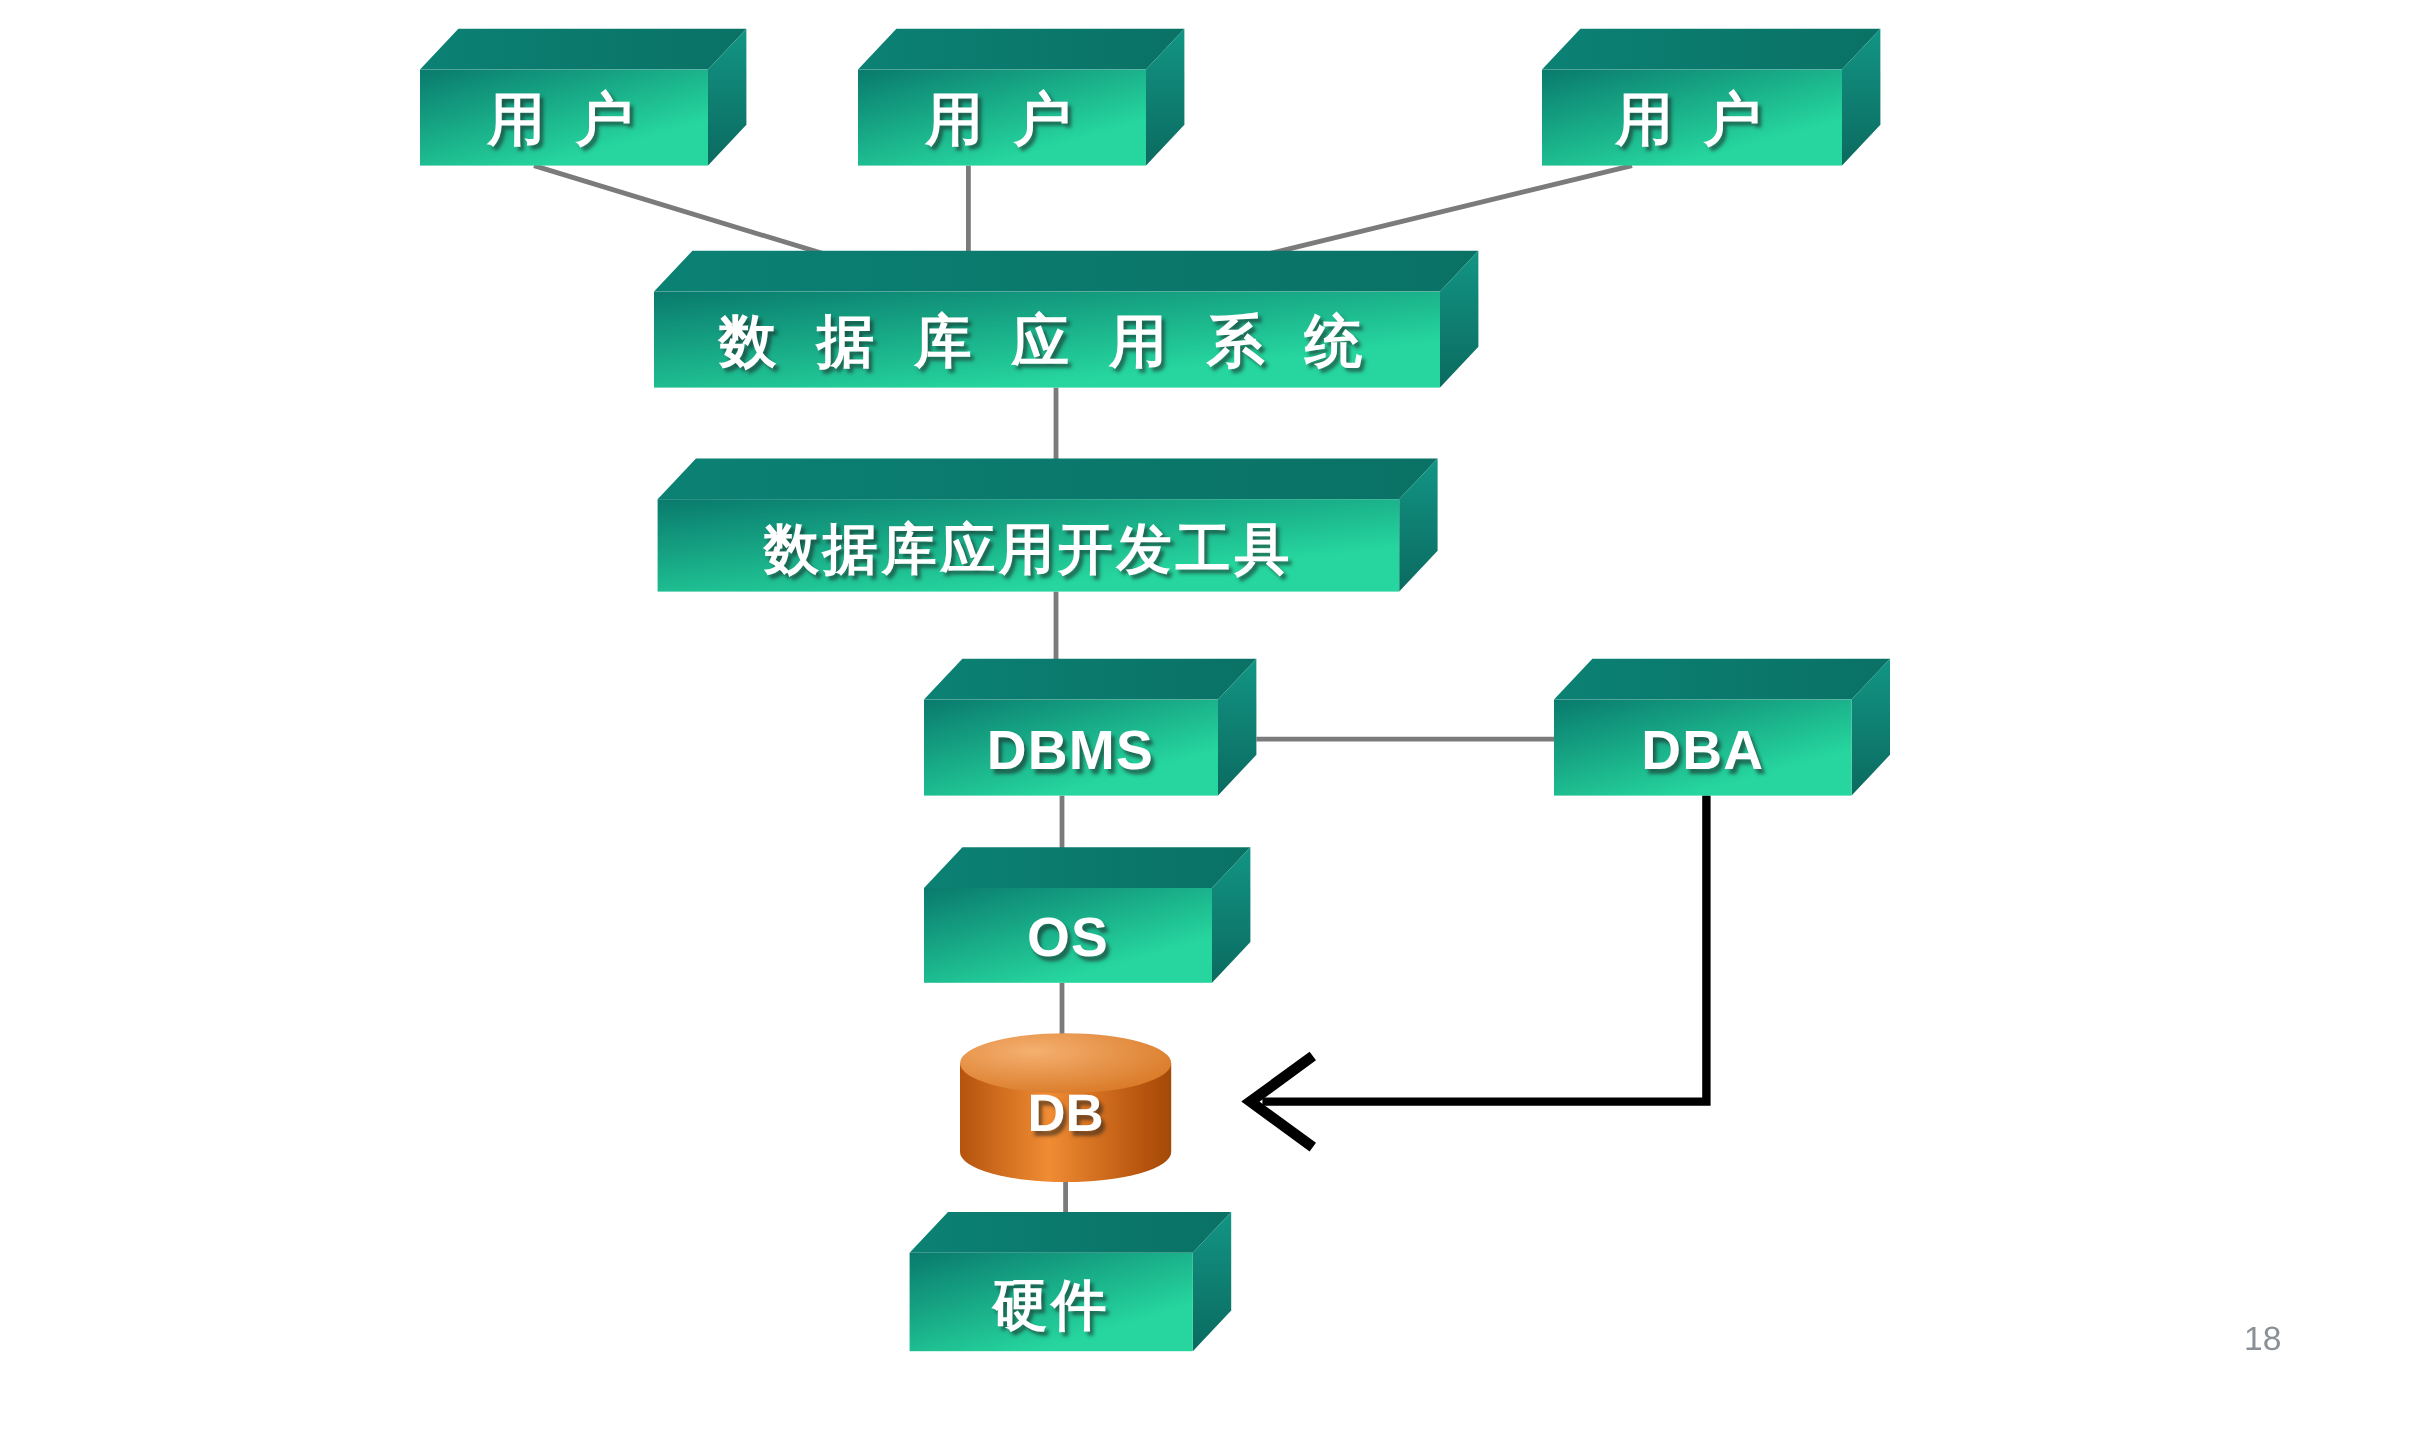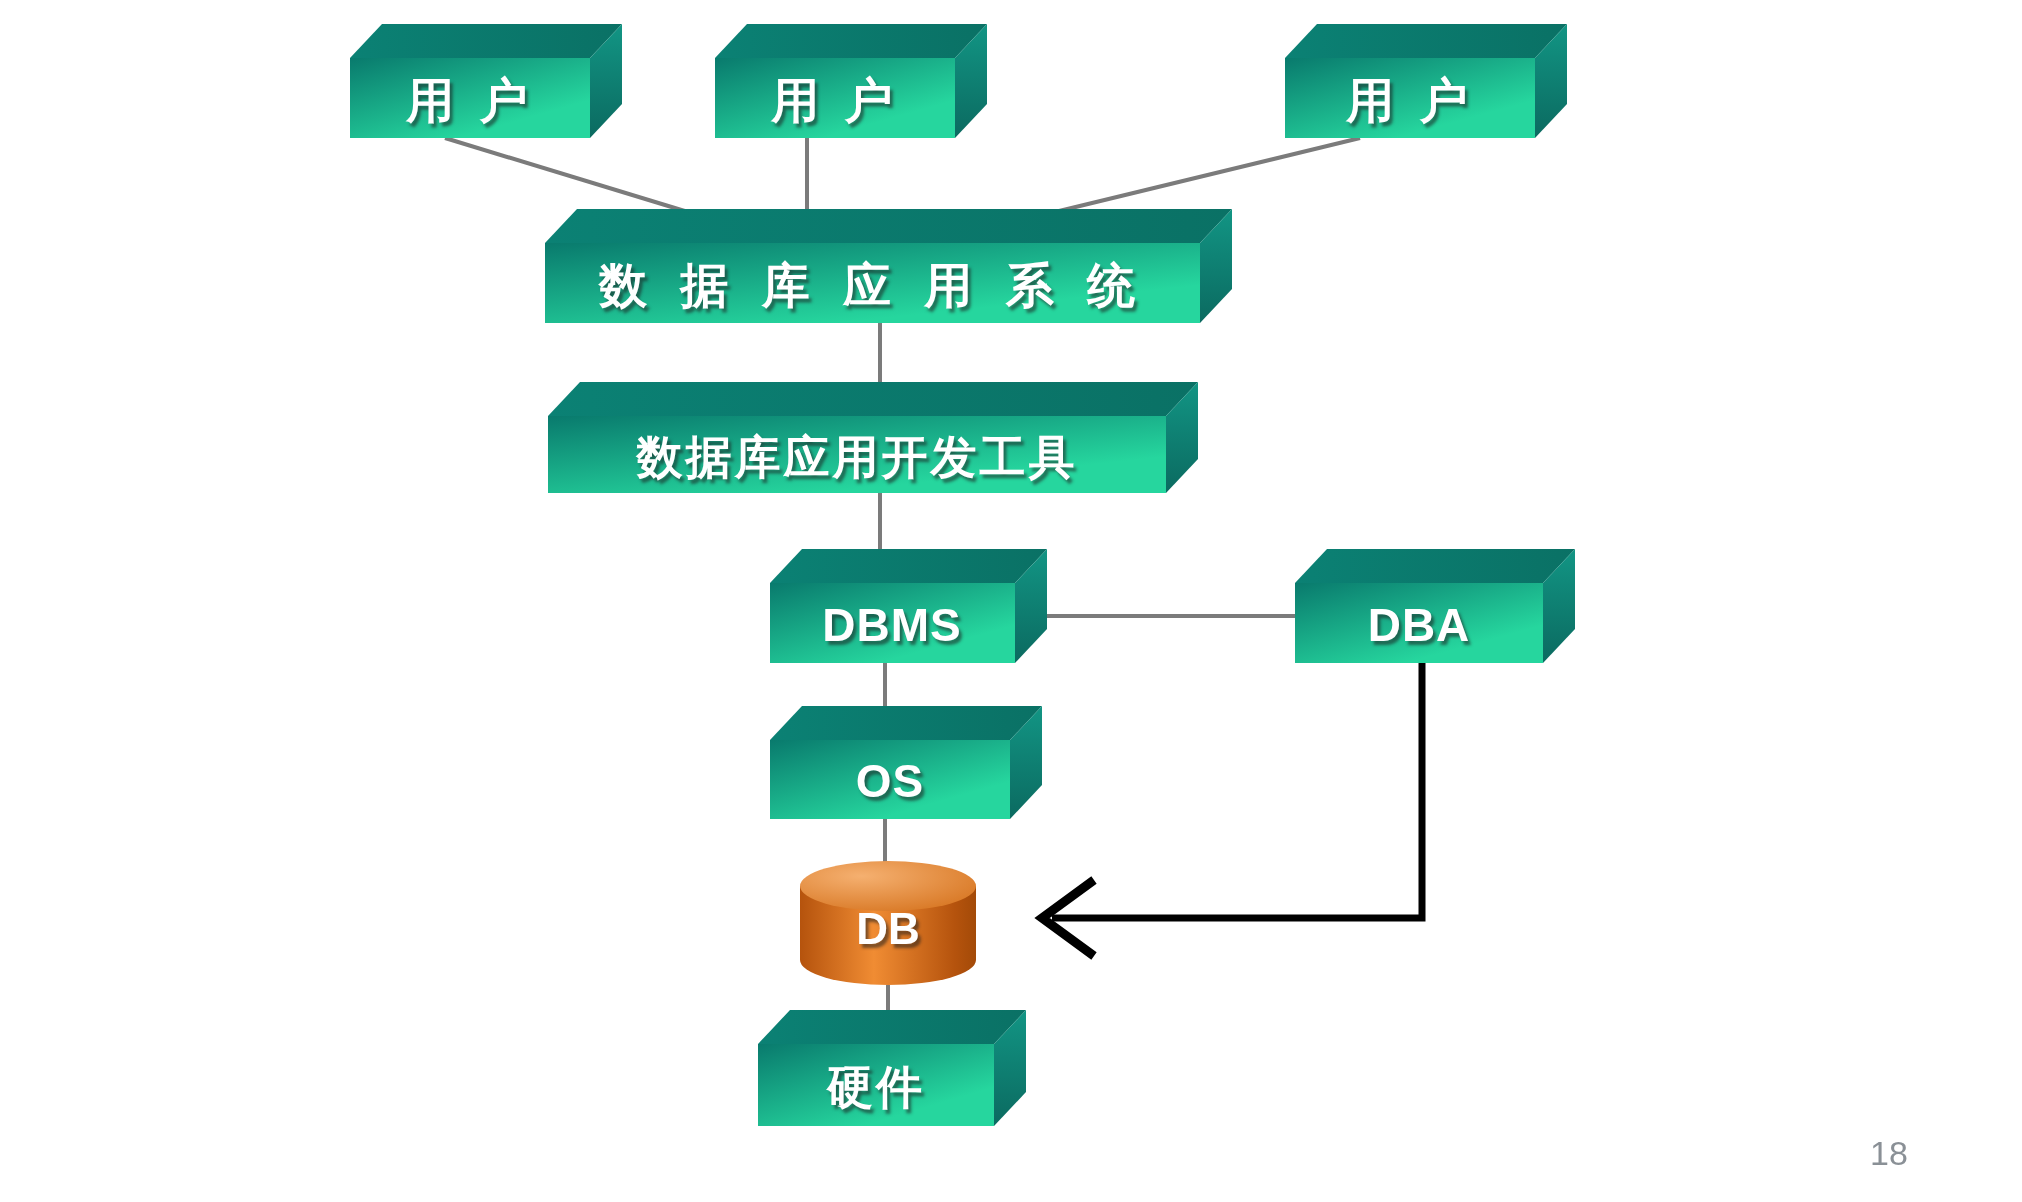--- a/index.html
+++ b/index.html
@@ -60,22 +60,22 @@
   }
   .cjk-spaced   { font-size: 48px; letter-spacing: 6px; }
   .cjk-wide     { font-size: 48px; letter-spacing: 10px; }
   .cjk-tight    { font-size: 46px; letter-spacing: 3px; }
   .latin-label  { font-size: 46px; letter-spacing: 1px; }
   .latin-small  { font-size: 44px; }
 
   .page-number {
     position: absolute;
     left: 1870px;
-    top: 1134px;
-    font-size: 34px;
+    top: 1100px;
+    font-size: 28px;
     color: var(--page-number-text, #8a9096);
     user-select: none;
   }
 </style>
 </head>
 <body style="background: rgb(255, 255, 255);">
 
 <div class="stage">
 
   <svg class="diagram-svg" viewBox="0 0 2022 1202">

